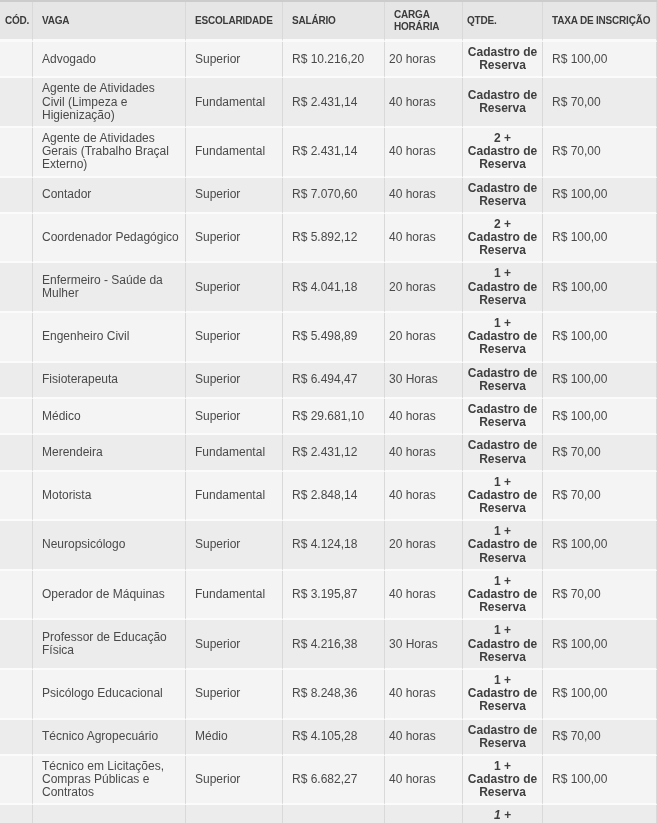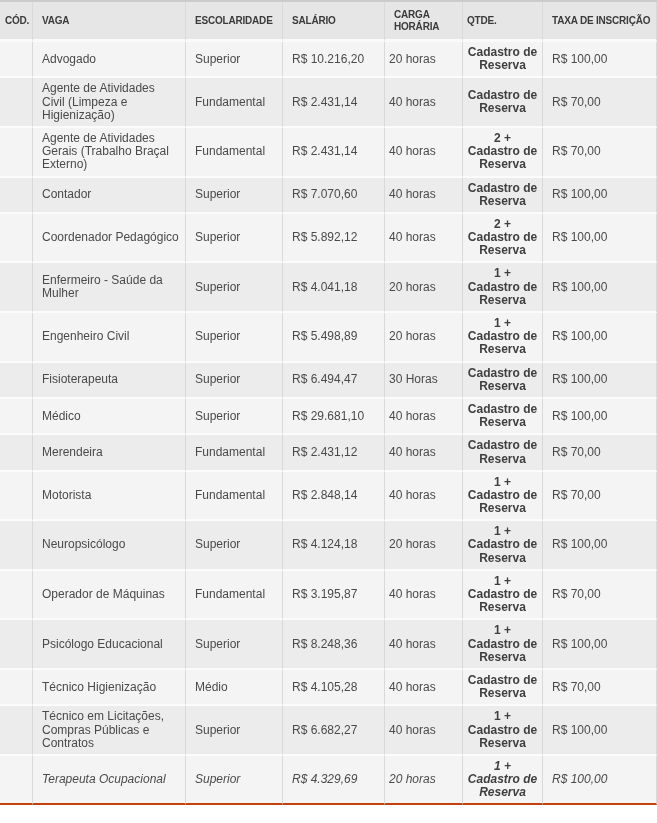--- a/index.html
+++ b/index.html
@@ -202,30 +202,39 @@
     <td class="col-cod"></td>
     <td class="col-vaga">Operador de Máquinas</td>
     <td class="col-esc">Fundamental</td>
     <td class="col-sal">R$ 3.195,87</td>
     <td class="col-carga">40 horas</td>
     <td class="col-qtde">1 + Cadastro de Reserva</td>
     <td class="col-taxa">R$ 70,00</td>
   </tr>
         <tr>
     <td class="col-cod"></td>
+    <td class="col-vaga">Professor de Educação Física</td>
+    <td class="col-esc">Superior</td>
+    <td class="col-sal">R$ 4.216,38</td>
+    <td class="col-carga">30 Horas</td>
+    <td class="col-qtde">1 + Cadastro de Reserva</td>
+    <td class="col-taxa">R$ 100,00</td>
+  </tr>
+        <tr>
+    <td class="col-cod"></td>
     <td class="col-vaga">Psicólogo Educacional</td>
     <td class="col-esc">Superior</td>
     <td class="col-sal">R$ 8.248,36</td>
     <td class="col-carga">40 horas</td>
     <td class="col-qtde">1 + Cadastro de Reserva</td>
     <td class="col-taxa">R$ 100,00</td>
   </tr>
         <tr>
     <td class="col-cod"></td>
-    <td class="col-vaga">Técnico Higienização</td>
+    <td class="col-vaga">Técnico Agropecuário</td>
     <td class="col-esc">Médio</td>
     <td class="col-sal">R$ 4.105,28</td>
     <td class="col-carga">40 horas</td>
     <td class="col-qtde">Cadastro de Reserva</td>
     <td class="col-taxa">R$ 70,00</td>
   </tr>
         <tr>
     <td class="col-cod"></td>
     <td class="col-vaga">Técnico em Licitações, Compras Públicas e Contratos</td>
     <td class="col-esc">Superior</td>

